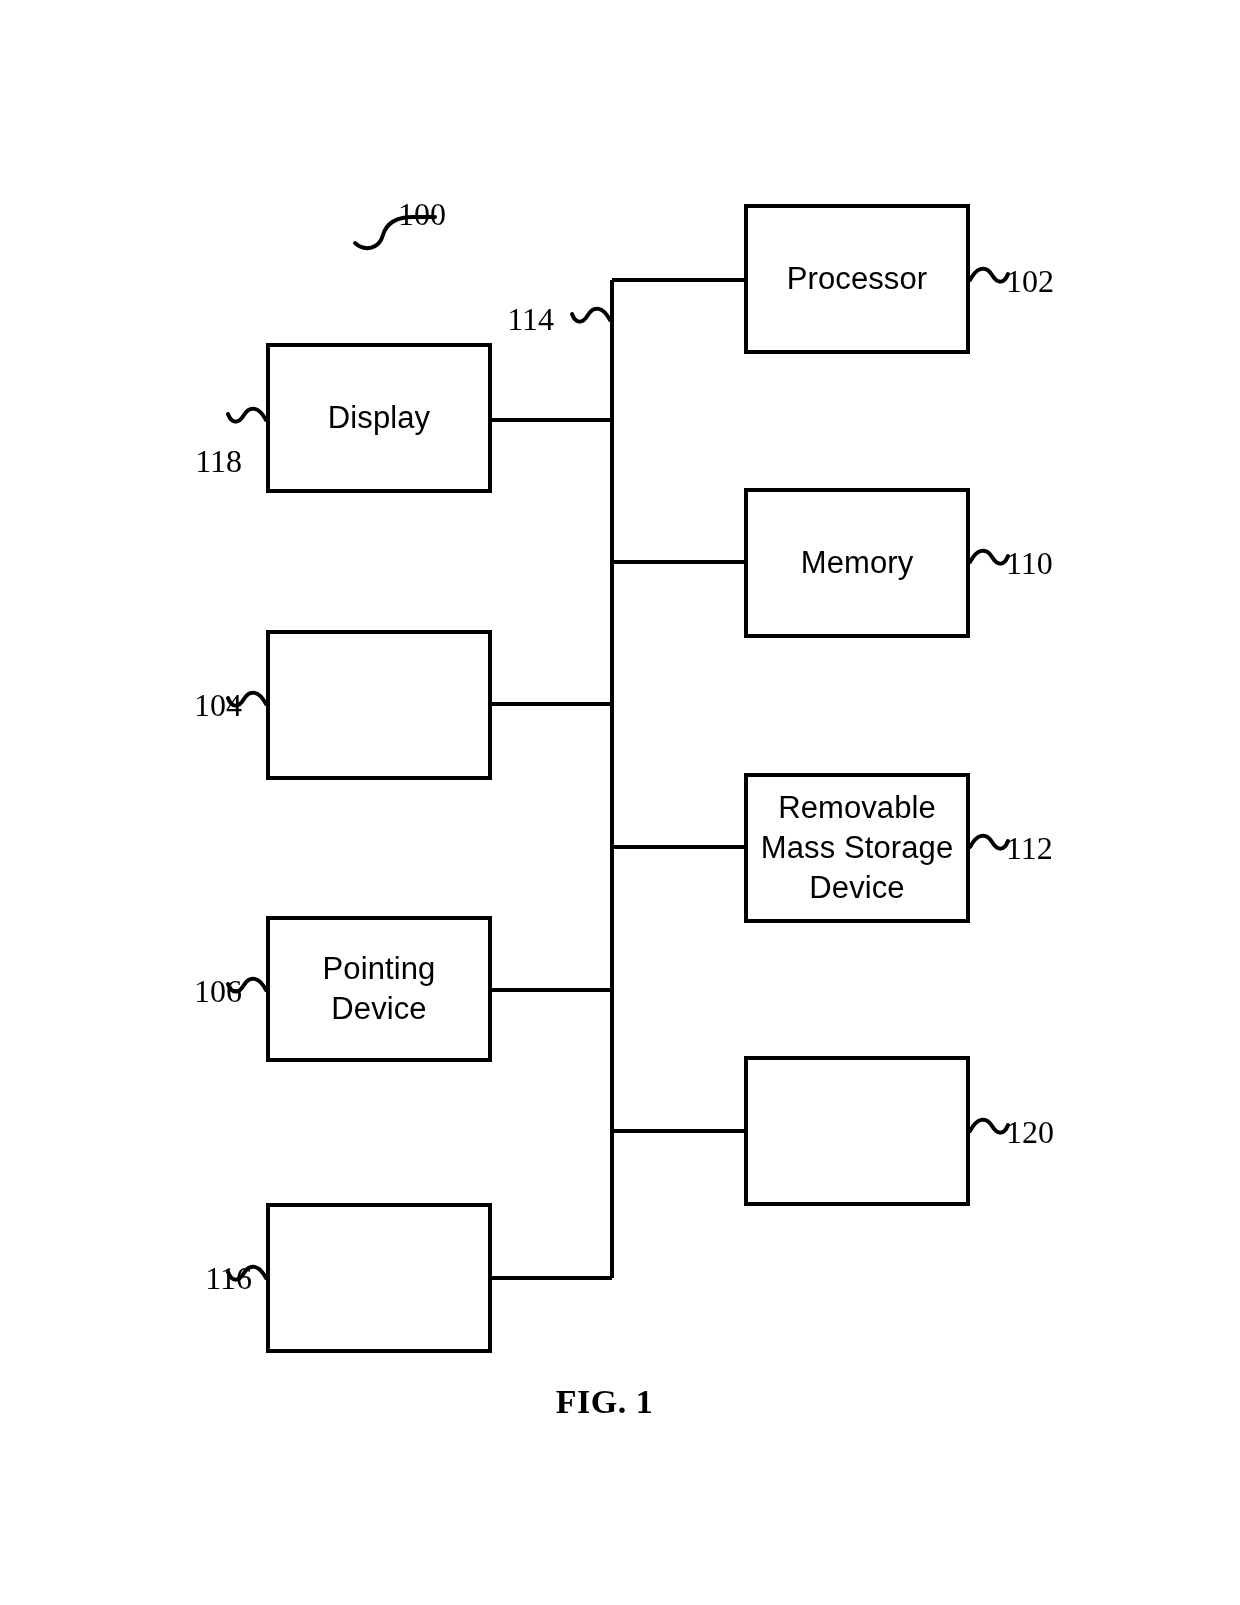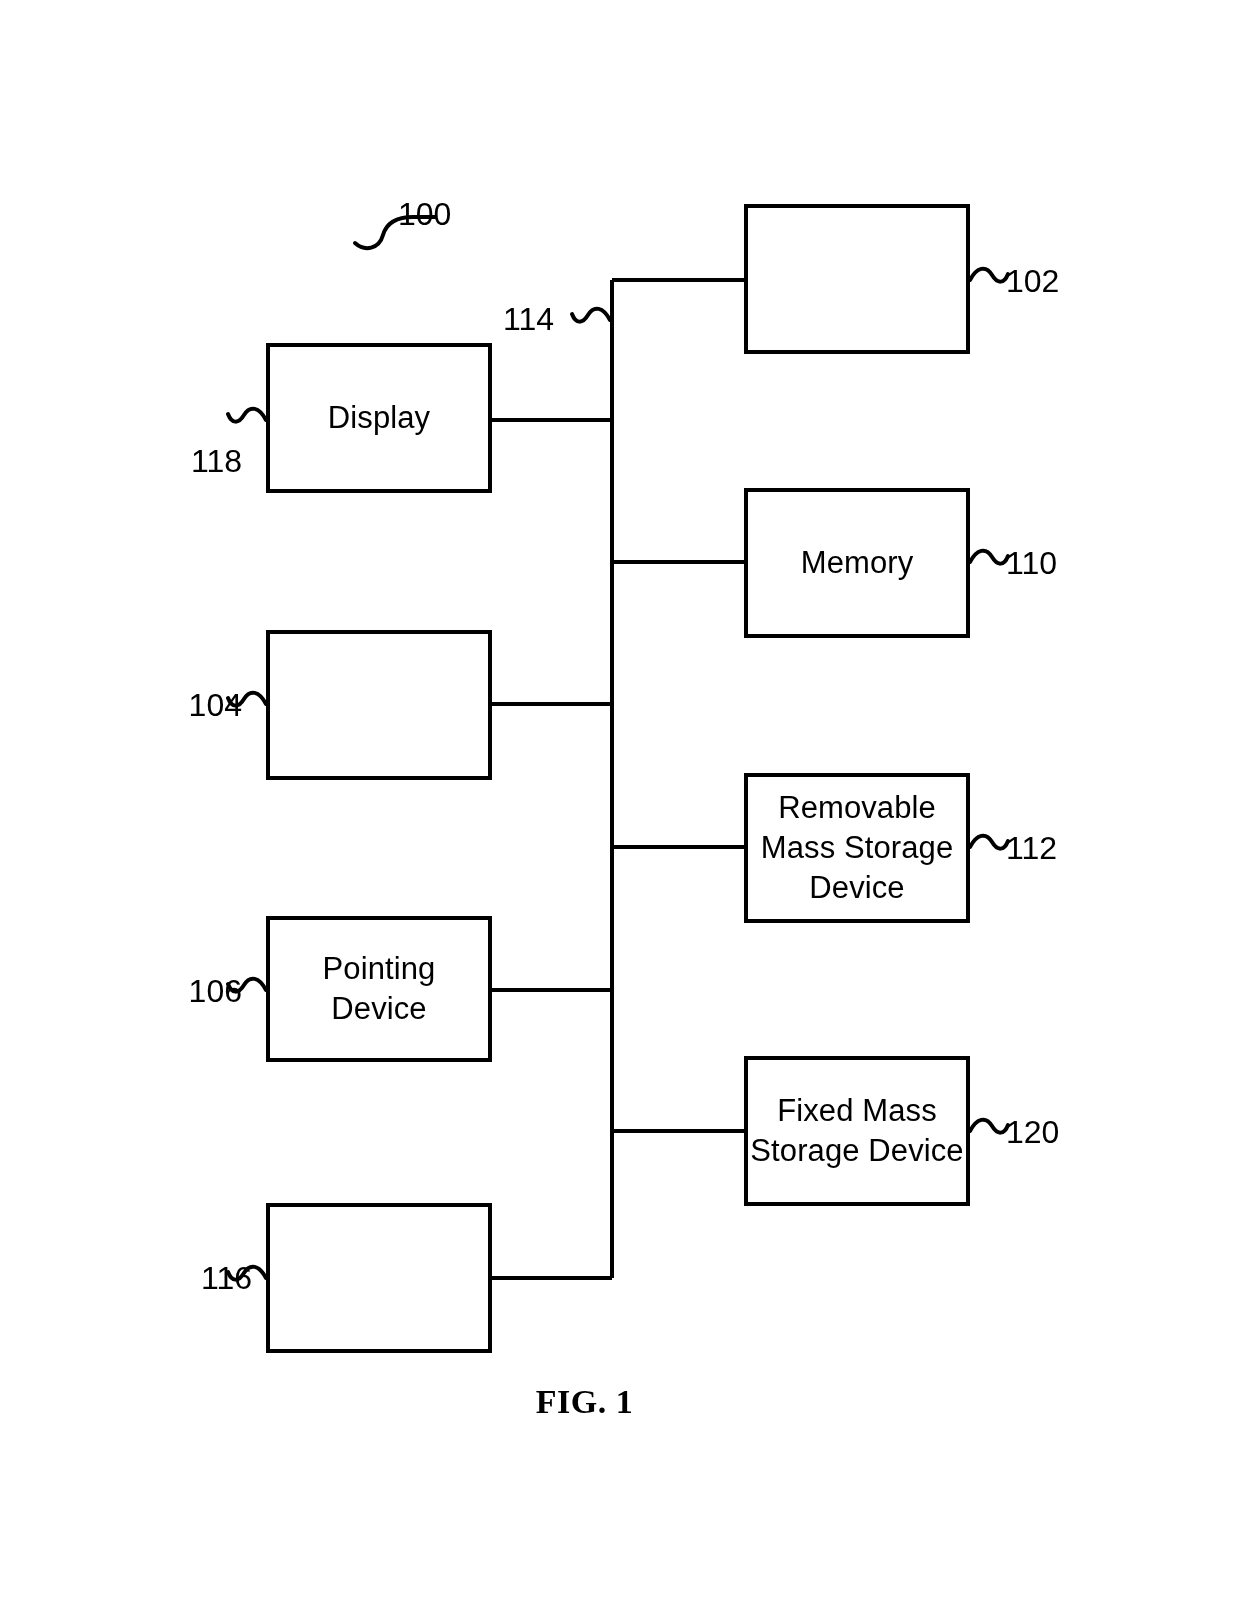--- a/index.html
+++ b/index.html
@@ -36,39 +36,40 @@
     font-family: "Liberation Sans", sans-serif;
     font-size: 31px;
     line-height: 40px;
     color: #000000;
     white-space: pre-line;
     letter-spacing: 0.1px;
     pointer-events: none;
   }
   .ref-num {
     position: absolute;
-    font-family: Liberation Sans, sans-serif;
+    font-family: Liberation Serif, serif;
     font-size: 32px;
     line-height: 32px;
     color: #000000;
     white-space: nowrap;
   }
   .ref-num.right-side { text-align: left; }
   .ref-num.left-side  { text-align: right; }
   #fig-caption {
     position: absolute;
     left: 0;
     width: 1169px;
     top: 1383px;
     text-align: center;
     font-family: "Liberation Serif", serif;
     font-weight: bold;
     font-size: 34px;
     letter-spacing: 0.5px;
     color: #000000;
+    padding-left: 20px;
   }
 </style>
 </head>
 <body>
 
 <div id="figure-root">
 
   <svg id="diagram-svg" viewBox="0 0 1240 1605" xmlns="http://www.w3.org/2000/svg">
     <g id="svg-layer" fill="none" stroke="#000000" stroke-width="4" stroke-linecap="butt" stroke-linejoin="miter">
         <rect x="746" y="206" width="222" height="146" fill="#ffffff" stroke="#000000" stroke-width="4"></rect>
@@ -94,26 +95,25 @@
         <path d="M 970 1131 c 6.84 -13, 15.959999999999999 -15, 22.04 -5 c 5.32 9, 12.16 9, 15.959999999999999 -1" stroke-width="4" stroke-linecap="round"></path>
         <path d="M 266 420 c -6.84 -13, -15.959999999999999 -15, -22.04 -5 c -5.32 9, -12.16 9, -15.959999999999999 -1" stroke-width="4" stroke-linecap="round"></path>
         <path d="M 266 704 c -6.84 -13, -15.959999999999999 -15, -22.04 -5 c -5.32 9, -12.16 9, -15.959999999999999 -1" stroke-width="4" stroke-linecap="round"></path>
         <path d="M 266 990 c -6.84 -13, -15.959999999999999 -15, -22.04 -5 c -5.32 9, -12.16 9, -15.959999999999999 -1" stroke-width="4" stroke-linecap="round"></path>
         <path d="M 266 1278 c -6.84 -13, -15.959999999999999 -15, -22.04 -5 c -5.32 9, -12.16 9, -15.959999999999999 -1" stroke-width="4" stroke-linecap="round"></path>
         <path d="M 610 320 c -6.84 -13, -15.959999999999999 -15, -22.04 -5 c -5.32 9, -12.16 9, -15.959999999999999 -1" stroke-width="4" stroke-linecap="round"></path>
         <path d="M 355 243 c 10 9, 24 6, 28 -8 c 4 -14, 16 -18, 30 -18 l 22 0" stroke-width="4" stroke-linecap="round"></path>
       </g>
   </svg>
 
+  <div class="box-label" style="left:746px; top:206px; width:222px; height:146px;">Processor</div>
   <div class="box-label" style="left:746px; top:490px; width:222px; height:146px;">Memory</div>
   <div class="box-label" style="left:746px; top:775px; width:222px; height:146px;">Removable
 Mass Storage
 Device</div>
-  <div class="box-label" style="left:746px; top:1058px; width:222px; height:146px;">Fixed Mass
-Storage Device</div>
   <div class="box-label" style="left:268px; top:345px; width:222px; height:146px;">Display</div>
   <div class="box-label" style="left:268px; top:918px; width:222px; height:142px;">Pointing
 Device</div>
 
   <div class="ref-num right-side" style="left:1006px; top:265px;">102</div>
   <div class="ref-num right-side" style="left:1006px; top:547px;">110</div>
   <div class="ref-num right-side" style="left:1006px; top:832px;">112</div>
   <div class="ref-num right-side" style="left:1006px; top:1116px;">120</div>
 
   <div class="ref-num left-side" style="left:118px; width:124px; top:405px;margin-top:40px;">118</div>

